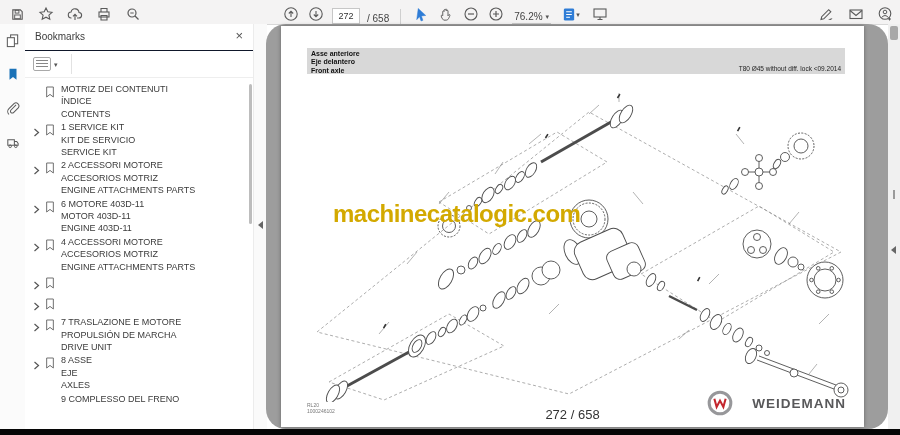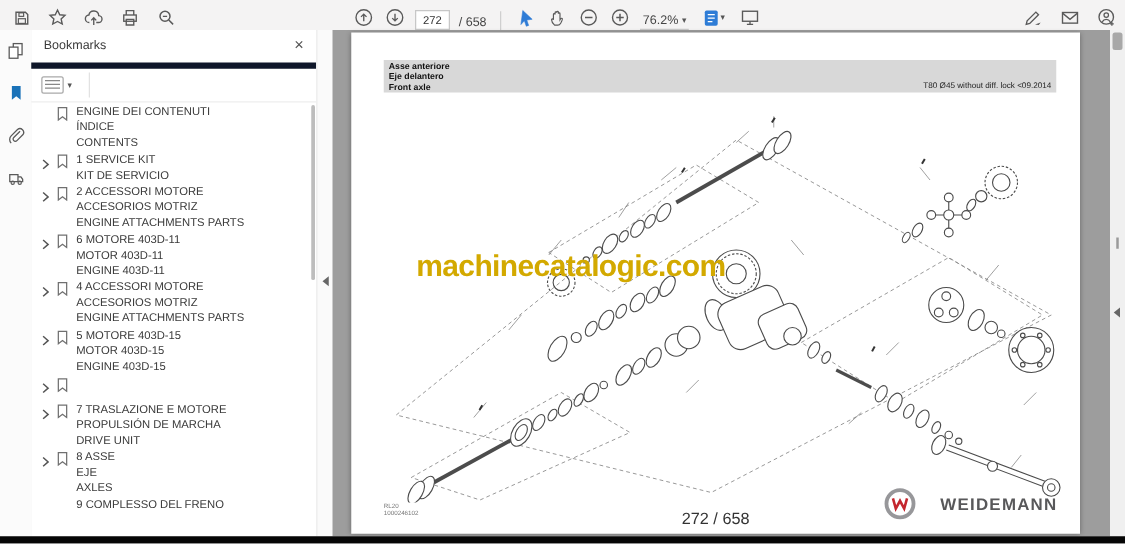--- a/index.html
+++ b/index.html
@@ -20,42 +20,42 @@
   .tb-divider{width:1px;height:15px;background:#cfcfcf;margin:0 4px;}
   .zoom-box{display:flex;align-items:center;gap:3px;border-bottom:1px solid #c9c9c9;padding:0 2px 1px 2px;cursor:pointer;}
   .caret{font-size:7px;color:#555;line-height:1;}
   
   .rail{position:absolute;left:0;top:24px;width:25px;height:405px;background:#fbfbfb;
         border-right:1px solid #e3e3e3;}
   .rail-btn{position:absolute;left:4px;width:17px;height:17px;display:flex;align-items:center;
             justify-content:center;cursor:pointer;}
   
   .bm-panel{position:absolute;left:25px;top:24px;width:228px;height:405px;background:#fff;}
-  .bm-header{position:relative;height:26px;border-bottom:5px solid #0f172a;text-decoration:underline;}
+  .bm-header{position:relative;height:26px;border-bottom:1px solid #0f172a;text-decoration:underline;}
   .bm-title{position:absolute;left:10px;top:7px;font-size:10px;color:#3c3c3c;}
   .bm-close{position:absolute;right:10px;top:4px;font-size:13px;color:#555;cursor:pointer;line-height:16px;}
   .bm-options{position:relative;height:26px;border-bottom:1px solid #eee;}
   .bm-opt-btn{position:absolute;left:8px;top:6px;display:flex;align-items:center;gap:3px;cursor:pointer;}
   .opt-box{width:16px;height:12px;border:1px solid #a9a9a9;border-radius:2px;position:relative;}
   .opt-box::before{content:"";position:absolute;left:2px;right:2px;top:2px;height:1px;background:#888;
                    box-shadow:0 3px 0 #888,0 6px 0 #888;}
   .bm-opt-divider{position:absolute;left:46px;top:3px;width:1px;height:20px;background:#e2e2e2;}
   .bm-list{position:absolute;left:0;top:53px;right:0;bottom:0;overflow:hidden;padding:6px 0 0 8px;}
   .bm-item{display:grid;grid-template-columns:12px 16px 1fr;margin-bottom:1px;cursor:pointer;}
   .bm-chevron{width:12px;padding-top:2px;}
   .bm-flag{padding-top:1px;}
   .bm-line{font-size:9px;line-height:12.4px;color:#3a3a3a;white-space:nowrap;}
   .bm-scrollbar{position:absolute;right:1px;top:60px;width:3px;height:140px;background:#bdbdbd;border-radius:2px;}
   
   .panel-handle{position:absolute;left:253px;top:24px;width:13px;height:405px;background:#fafafa;
                 border-left:1px solid #ececec;cursor:pointer;}
   .tri-left{position:absolute;width:0;height:0;border-top:4px solid transparent;
             border-bottom:4px solid transparent;border-right:5px solid #666;}
   
-  .doc-area{position:absolute;left:266px;top:24px;width:622px;height:405px;background:#9d9d9d;}
+  .doc-area{position:absolute;left:266px;top:24px;width:622px;height:405px;background:#9d9d9d;border-radius:20px;}
   .page{position:absolute;left:15px;top:2px;width:583px;height:401px;background:#fff;
         box-shadow:0 0 4px rgba(0,0,0,.35);}
   .page-band{position:absolute;left:26px;top:22px;width:538px;height:26px;background:#d8d8d8;}
   .band-line{font-size:7px;line-height:8.3px;font-weight:bold;color:#111;padding-left:4px;}
   .band-line:first-child{padding-top:2px;}
   .band-variant{position:absolute;right:4px;bottom:2px;font-size:6.5px;color:#222;}
   .diagram{position:absolute;left:8px;top:58px;width:565px;height:318px;}
   .watermark{position:absolute;left:52px;top:174px;font-size:24px;font-weight:bold;color:#d3a900;
              letter-spacing:-0.5px;white-space:nowrap;}
   .foot-code{position:absolute;left:26px;top:376px;font-size:5px;line-height:6px;color:#777;}
@@ -230,36 +230,37 @@
     </div>
 
     <div class="bm-list">
 
       <div class="bm-item">
         <span class="bm-chevron"></span>
         <span class="bm-flag"><svg width="10" height="12" viewBox="0 0 12 14">
               <path d="M2 1h8v12l-4-3.1L2 13z" fill="none" stroke="#707070" stroke-width="1.2"></path>
             </svg></span>
         <div>
-            <div class="bm-line">ENGINE DEI CONTENUTI</div>
+            <div class="bm-line">MOTRIZ DEI CONTENUTI</div>
              <div class="bm-line">ÍNDICE</div>
              <div class="bm-line">CONTENTS</div>
           </div>
       </div>
 
       <div class="bm-item">
         <span class="bm-chevron"><svg width="7" height="9" viewBox="0 0 7 9">
               <path d="M1.5 1l4 3.5-4 3.5" fill="none" stroke="#555" stroke-width="1.2"></path>
             </svg></span>
         <span class="bm-flag"><svg width="10" height="12" viewBox="0 0 12 14">
               <path d="M2 1h8v12l-4-3.1L2 13z" fill="none" stroke="#707070" stroke-width="1.2"></path>
             </svg></span>
         <div>
             <div class="bm-line">1 SERVICE KIT</div>
              <div class="bm-line">KIT DE SERVICIO</div>
+             <div class="bm-line">SERVICE KIT</div>
           </div>
       </div>
 
       <div class="bm-item">
         <span class="bm-chevron"><svg width="7" height="9" viewBox="0 0 7 9">
               <path d="M1.5 1l4 3.5-4 3.5" fill="none" stroke="#555" stroke-width="1.2"></path>
             </svg></span>
         <span class="bm-flag"><svg width="10" height="12" viewBox="0 0 12 14">
               <path d="M2 1h8v12l-4-3.1L2 13z" fill="none" stroke="#707070" stroke-width="1.2"></path>
             </svg></span>
@@ -298,25 +299,20 @@
           </div>
       </div>
 
       <div class="bm-item">
         <span class="bm-chevron"><svg width="7" height="9" viewBox="0 0 7 9">
               <path d="M1.5 1l4 3.5-4 3.5" fill="none" stroke="#555" stroke-width="1.2"></path>
             </svg></span>
         <span class="bm-flag"><svg width="10" height="12" viewBox="0 0 12 14">
               <path d="M2 1h8v12l-4-3.1L2 13z" fill="none" stroke="#707070" stroke-width="1.2"></path>
             </svg></span>
-        <div>
-            <div class="bm-line">5 MOTORE 403D-15</div>
-             <div class="bm-line">MOTOR 403D-15</div>
-             <div class="bm-line">ENGINE 403D-15</div>
-          </div>
       </div>
 
       <div class="bm-item">
         <span class="bm-chevron"><svg width="7" height="9" viewBox="0 0 7 9">
               <path d="M1.5 1l4 3.5-4 3.5" fill="none" stroke="#555" stroke-width="1.2"></path>
             </svg></span>
         <span class="bm-flag"><svg width="10" height="12" viewBox="0 0 12 14">
               <path d="M2 1h8v12l-4-3.1L2 13z" fill="none" stroke="#707070" stroke-width="1.2"></path>
             </svg></span>
       </div>

